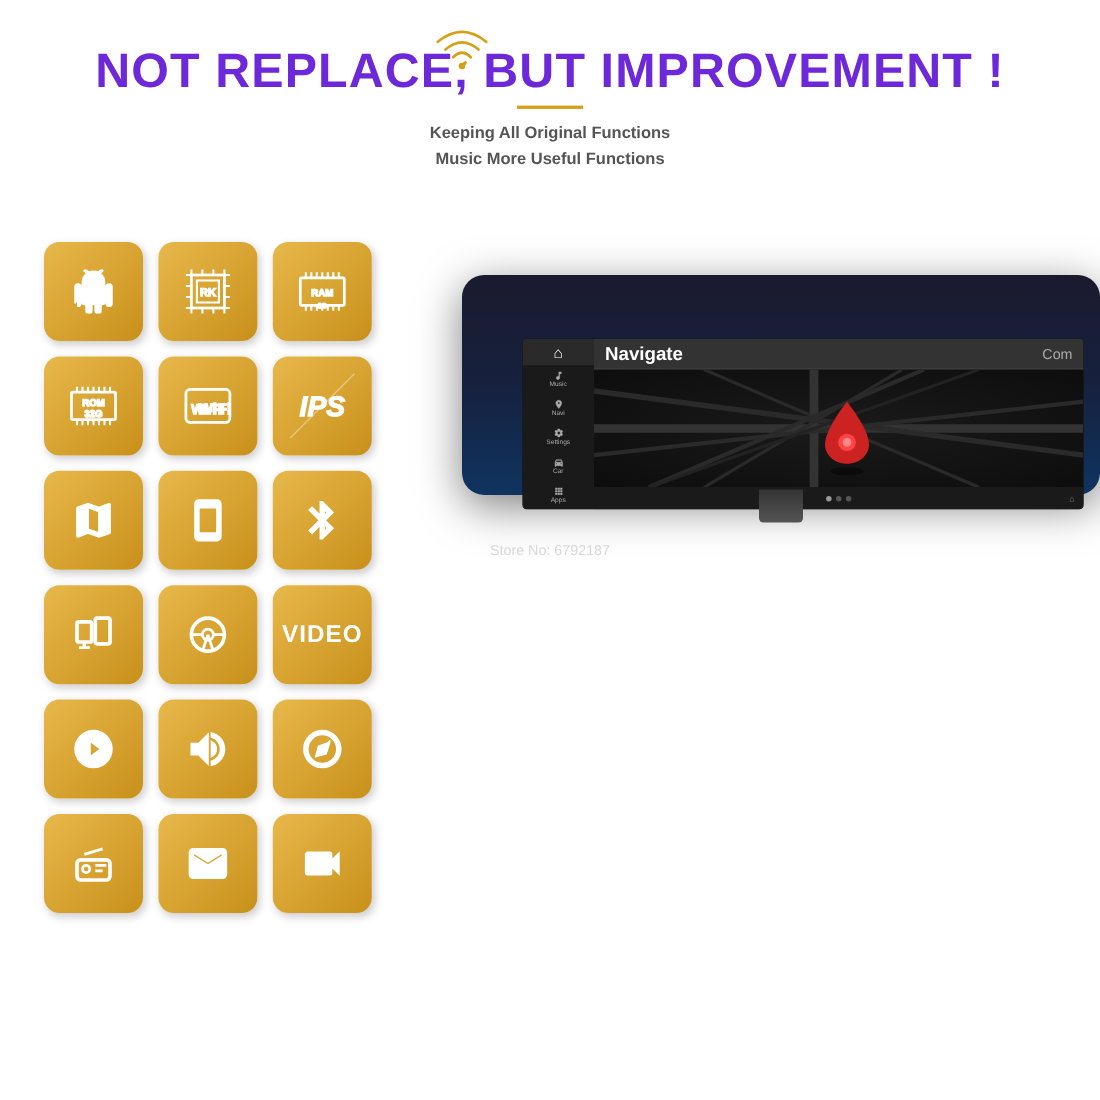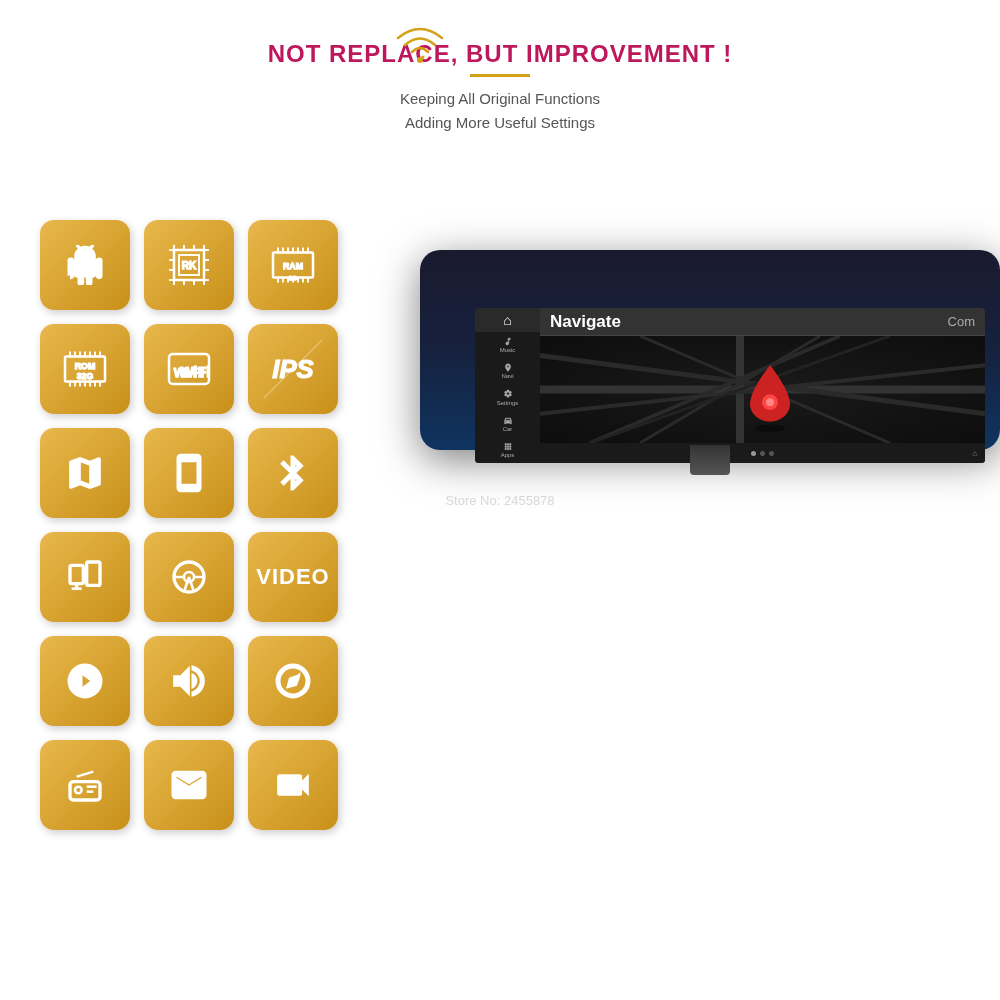--- a/index.html
+++ b/index.html
@@ -20,38 +20,39 @@
     }
 
     
     .header {
       text-align: center;
       padding-top: 40px;
       padding-bottom: 10px;
     }
 
     .main-title {
-      font-size: 24px;
+      font-size: 44px;
       font-weight: 900;
-      color: #be185d;
+      color: #6d28d9;
       letter-spacing: 1px;
       text-transform: uppercase;
     }
 
     .title-underline {
       width: 60px;
       height: 3px;
       background: #d4a017;
       margin: 6px auto 10px;
     }
 
     .subtitle {
       font-size: 15px;
       color: #555;
       line-height: 1.6;
+      font-weight: bold;
     }
 
     
     .icons-section {
       position: absolute;
       left: 40px;
       top: 220px;
       display: grid;
       grid-template-columns: repeat(3, 90px);
       grid-template-rows: repeat(6, 90px);
@@ -266,21 +267,21 @@
 </head>
 <body>
 
 <div class="page-container">
 
   <div class="header">
     <div class="main-title">NOT REPLACE, BUT IMPROVEMENT !</div>
     <div class="title-underline"></div>
     <div class="subtitle">
       <span>Keeping All Original Functions</span><br>
-      <span>Adding More Useful Settings</span>
+      <span>Music More Useful Functions</span>
     </div>
   </div>
 
   <div class="icons-section">
 
     <div class="icon-box">
       <svg viewBox="0 0 24 24">
           <path d="M6 18c0 .55.45 1 1 1h1v3.5c0 .83.67 1.5 1.5 1.5s1.5-.67 1.5-1.5V19h2v3.5c0 .83.67 1.5 1.5 1.5s1.5-.67 1.5-1.5V19h1c.55 0 1-.45 1-1V8H6v10zm-2.5-1C2.67 17 2 17.67 2 18.5v-9C2 8.67 2.67 8 3.5 8S5 8.67 5 9.5v9C5 19.33 4.33 20 3.5 20zM20.5 8C19.67 8 19 8.67 19 9.5v9c0 .83.67 1.5 1.5 1.5s1.5-.67 1.5-1.5v-9C22 8.67 21.33 8 20.5 8zM15.53 2.16l1.3-1.3c.2-.2.2-.51 0-.71-.2-.2-.51-.2-.71 0l-1.48 1.48C13.85 1.23 12.95 1 12 1c-.96 0-1.86.23-2.66.63L7.85.15c-.2-.2-.51-.2-.71 0-.2.2-.2.51 0 .71l1.31 1.31C6.97 3.26 6 5.01 6 7h12c0-1.99-.97-3.75-2.47-4.84zM10 5H9V4h1v1zm5 0h-1V4h1v1z"></path>
         </svg>
     </div>
@@ -537,15 +538,15 @@
             <div class="bottom-dot"></div>
             <span style="position:absolute;right:8px;color:#888;font-size:8px;">⌂</span>
           </div>
         </div>
       </div>
     </div>
 
     <div class="device-stand"></div>
   </div>
 
-  <div class="store-watermark">Store No: 2455878</div>
+  <div class="store-watermark">Store No: 6792187</div>
 
 </div>
 
 </body></html>

